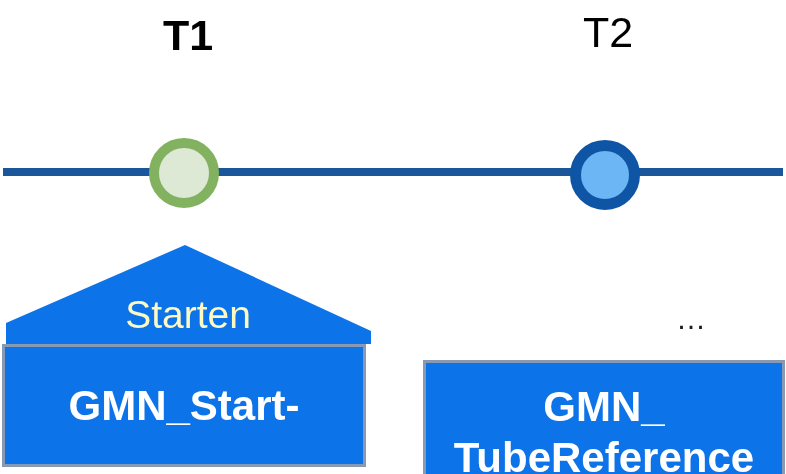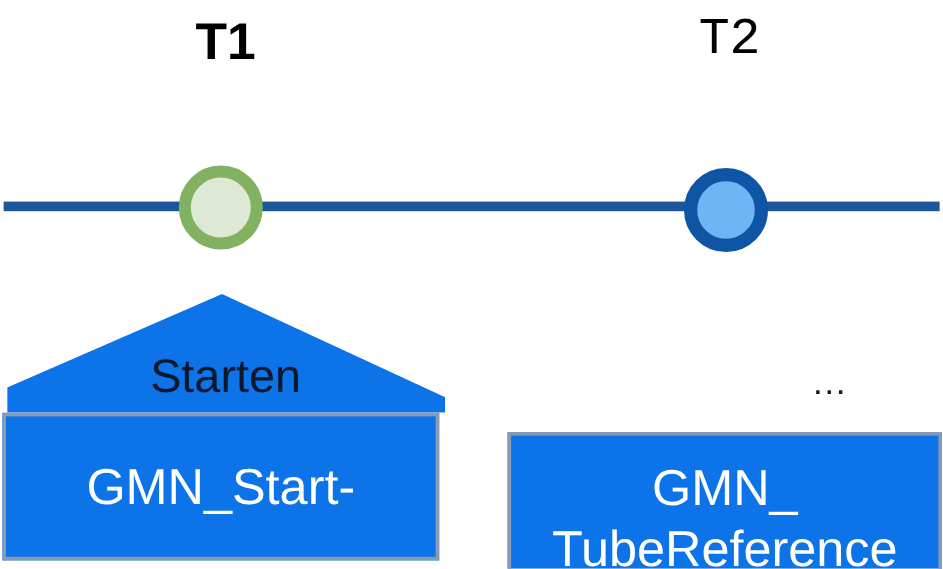--- a/index.html
+++ b/index.html
@@ -17,21 +17,21 @@
   }
   .time-label{
     position:absolute;
     width:120px;
     text-align:center;
     font-size:43px;
     color:#000;
     line-height:1.0;
   }
   .time-label.t1{left:128px;top:14px;font-weight:bold;}
-  .time-label.t2{left:548px;top:11px;font-family:Liberation Mono, monospace;}
+  .time-label.t2{left:548px;top:11px;}
   .marker-circle{
     position:absolute;
     border-radius:50%;
     box-sizing:border-box;
   }
   .marker-circle.t1{
     left:149px;top:138px;width:70px;height:70px;
     border:10px solid #82B25F;
     background:#DDE9D4;
   }
@@ -49,21 +49,21 @@
     clip-path:polygon(183px 0px,369px 86px,369px 99px,4px 99px,4px 78px);
   }
   .roof.right{
     left:424px;top:245px;width:360px;height:105px;
     clip-path:polygon(180px 0px,359px 47px,359px 105px,1px 105px,1px 47px);
   }
   .roof-label{
     position:absolute;
     left:0;width:100%;
     text-align:center;
-    color:#0f172a;
+    color:#fef9c3;
     font-size:39px;
     line-height:1.0;
   }
   .roof.left .roof-label{bottom:10px;}
   .roof.right .roof-label{bottom:19px;}
   .ellipsis{
     position:absolute;
     left:676px;top:304px;
     font-size:30px;
     line-height:1.0;
@@ -75,20 +75,21 @@
     border:3px solid #8799B3;
     box-sizing:border-box;
     display:flex;
     flex-direction:column;
     align-items:center;
     justify-content:center;
     color:#fff;
     font-size:42px;
     line-height:1.22;
     text-align:center;
+    font-weight:bold;
   }
   .event-box.left{left:2px;top:344px;width:364px;height:123px;}
   .event-box.right{left:423px;top:360px;width:362px;height:144px;}
 </style>
 </head>
 <body>
 
 <div class="canvas">
 
   <div class="time-label t1">T1</div>

